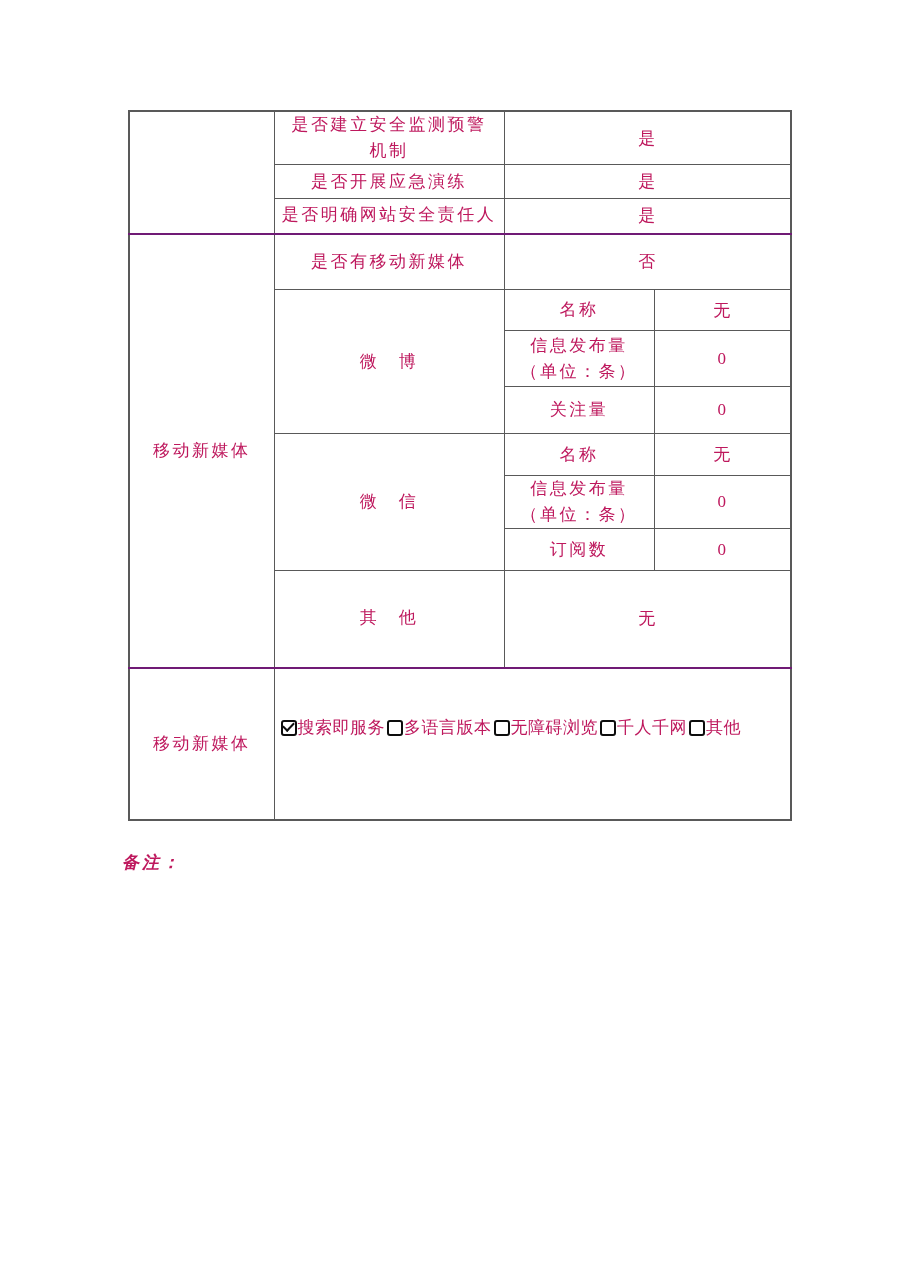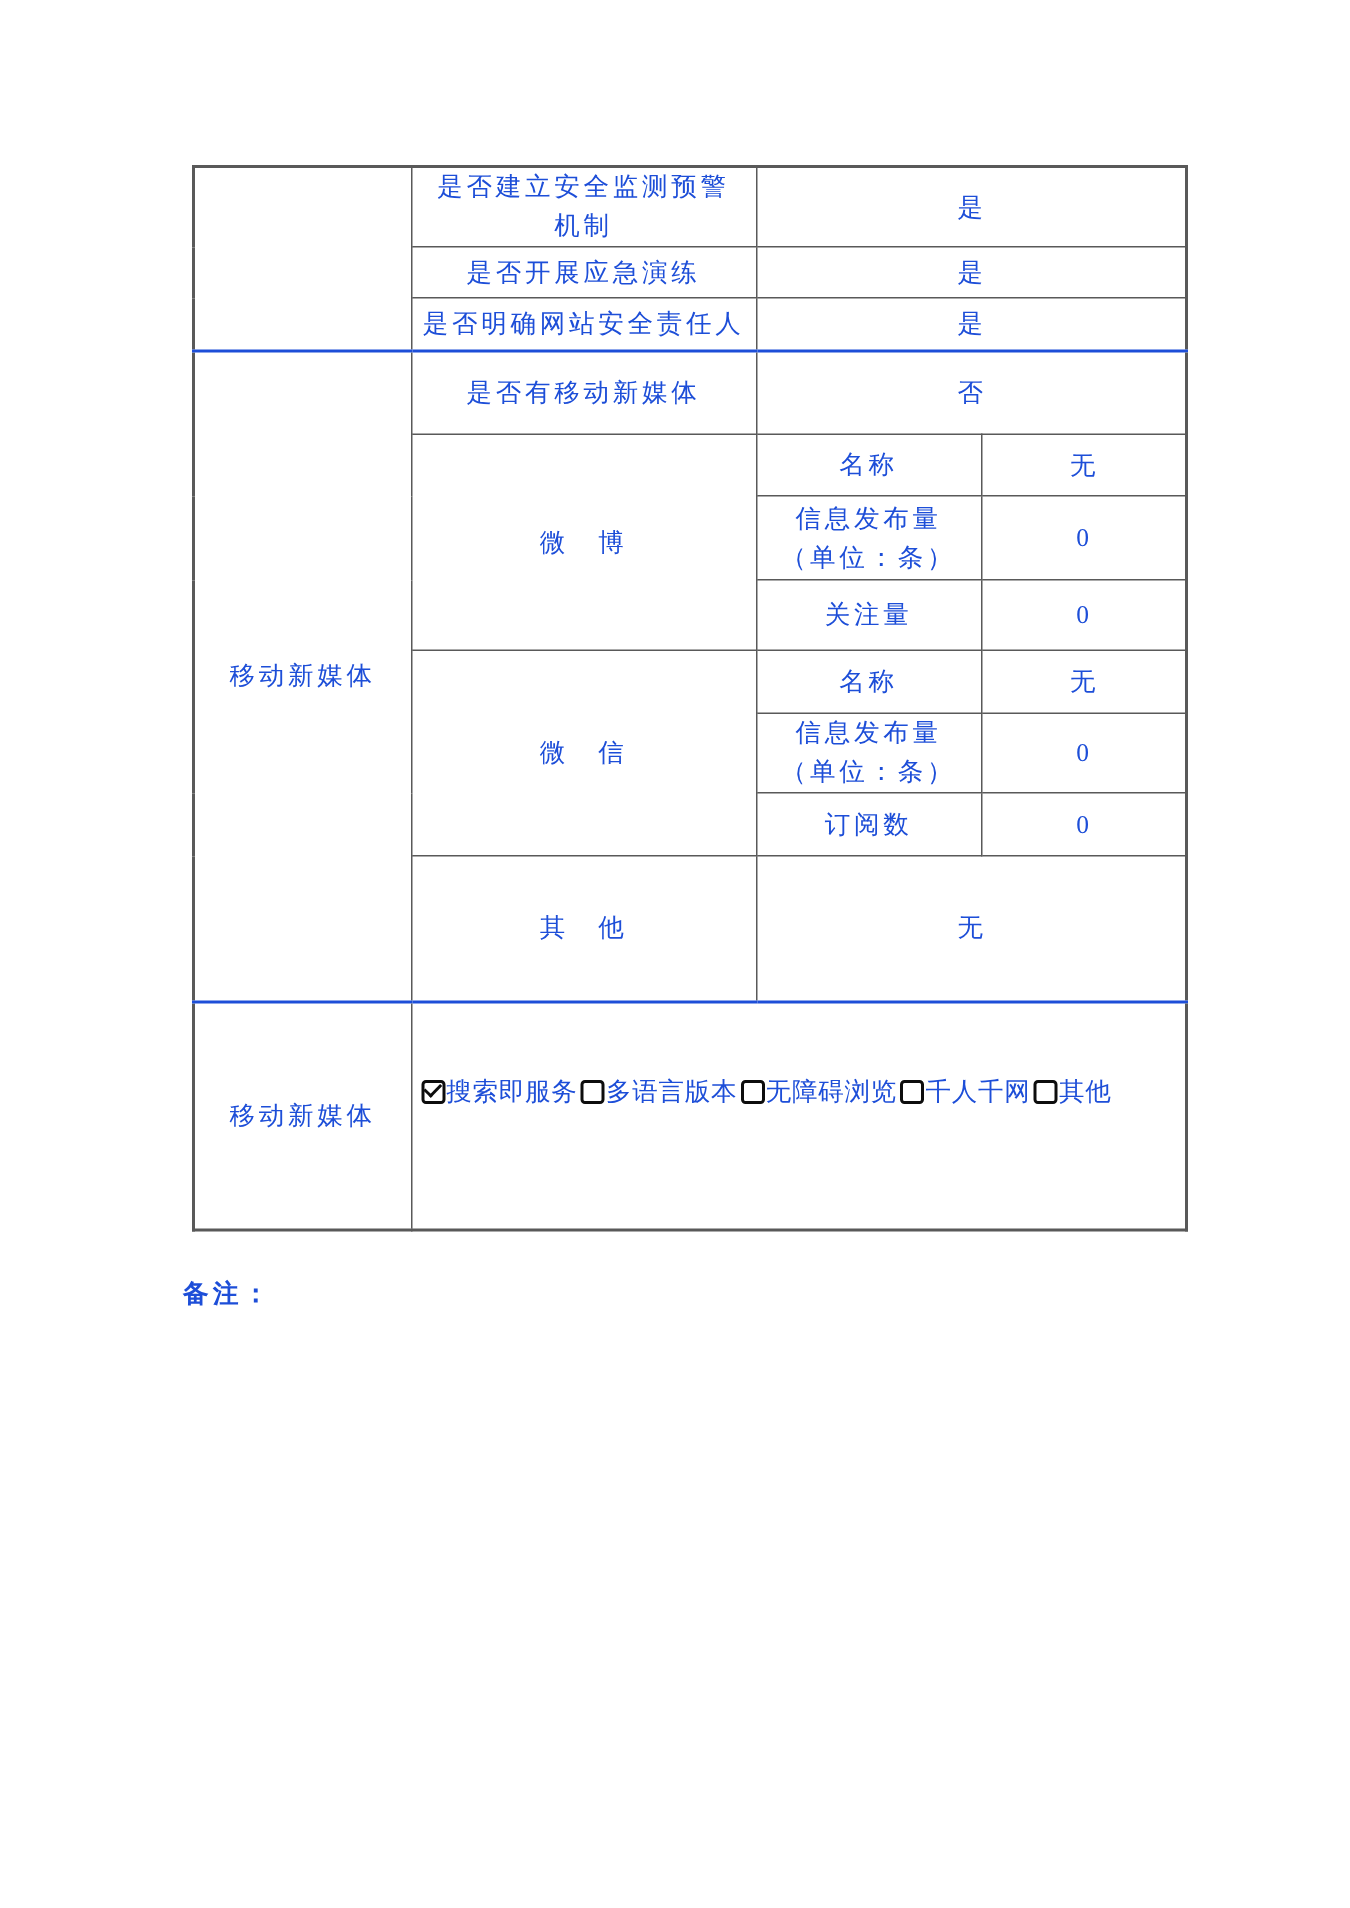--- a/index.html
+++ b/index.html
@@ -1,42 +1,42 @@
 <!DOCTYPE html>
 <html><head>
 <meta charset="utf-8">
 <style>
   html,body{margin:0;padding:0;background:#ffffff;}
   .page{
     position:relative;
     width:900px;height:948px;
     background:#ffffff;
     font-family:"Liberation Serif","DejaVu Serif",serif;
-    color:#1d4ed8;
+    color:#be185d;
     overflow:hidden;
   }
   .report-table{
     position:absolute;left:128px;top:110px;
     width:662px;height:704px;
     border-collapse:collapse;
     table-layout:fixed;
     border:2px solid #595959;
   }
   .report-table td{
     border:1px solid #595959;
     text-align:center;
     vertical-align:middle;
     font-size:17px;
     padding:0 4px;
     overflow:hidden;
   }
   td.lbl{letter-spacing:2.5px;line-height:26px;white-space:pre-line;}
   td.val{letter-spacing:1px;}
   td.c1{letter-spacing:2.5px;margin-left:28px;}
-  tr.section-end td, td.section-end{border-bottom:2px solid #1d4ed8;}
+  tr.section-end td, td.section-end{border-bottom:2px solid #701a75;font-family:Liberation Mono, monospace;}
   .innov-line{
     position:relative;top:-16px;
     text-align:left;
     font-size:17px;
     letter-spacing:0.5px;
     white-space:nowrap;
   }
   .cb{
     display:inline-block;
     width:12px;height:12px;
@@ -51,21 +51,21 @@
     content:"";
     position:absolute;
     left:0px;top:0px;
     width:9px;height:5px;
     border-left:2.5px solid #0d0d0d;
     border-bottom:2.5px solid #0d0d0d;
     transform:rotate(-46deg);
   }
   .notes{
     position:absolute;left:122px;top:851px;
-    font-size:17px;font-weight:bold;letter-spacing:3px;
+    font-size:17px;font-weight:bold;letter-spacing:3px;font-style:italic;
   }
   .pageno{
     position:absolute;left:0;top:1181px;width:900px;
     text-align:center;font-size:20px;letter-spacing:0;
   }
 </style>
 </head>
 <body>
 
 <div class="page">

